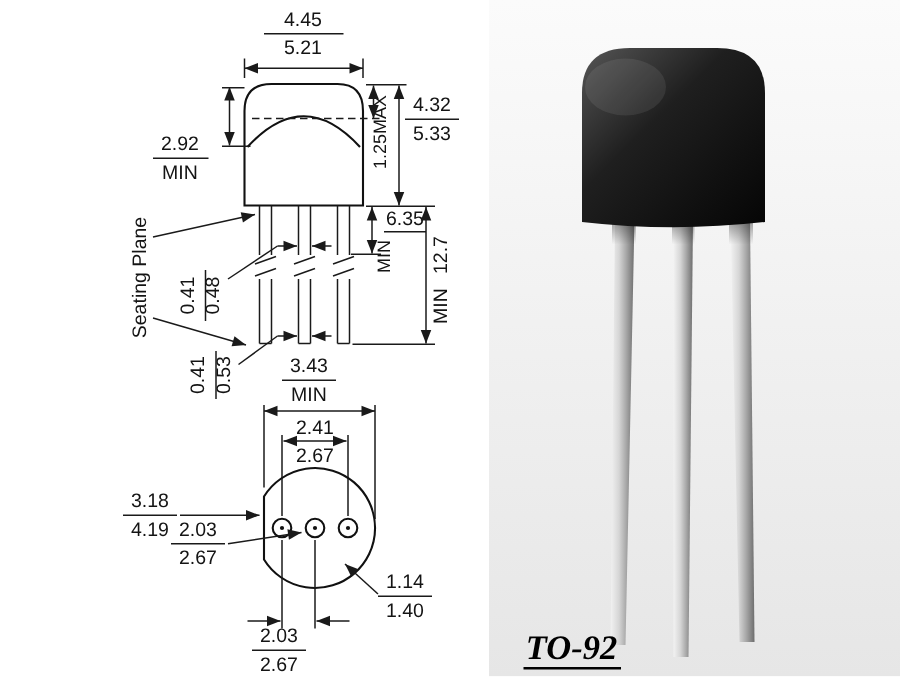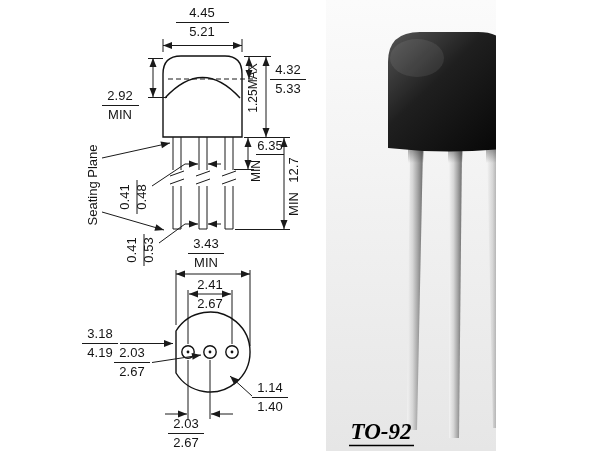--- a/index.html
+++ b/index.html
@@ -1,16 +1,16 @@
 <!DOCTYPE html>
 <html><head>
 <meta charset="utf-8">
 <style>
   html,body{margin:0;padding:0;background:#ffffff;}
-  .stage{position:relative;width:496px;height:451px;background:#ffffff;overflow:hidden;
+  .stage{position:relative;width:600px;height:451px;background:#ffffff;overflow:hidden;
          font-family:"Liberation Sans",sans-serif;}
   svg text{font-family:"Liberation Sans",sans-serif;font-size:13px;fill:#141414;}
   svg text.small{font-size:12px;}
   svg text.caption{font-family:"Liberation Serif",serif;font-size:23px;font-weight:bold;font-style:italic;fill:#000;}
   .dl{stroke:#1a1a1a;stroke-width:1;fill:none;}
   .ol{stroke:#111111;stroke-width:1.4;fill:none;}
 </style>
 </head>
 <body>
 

